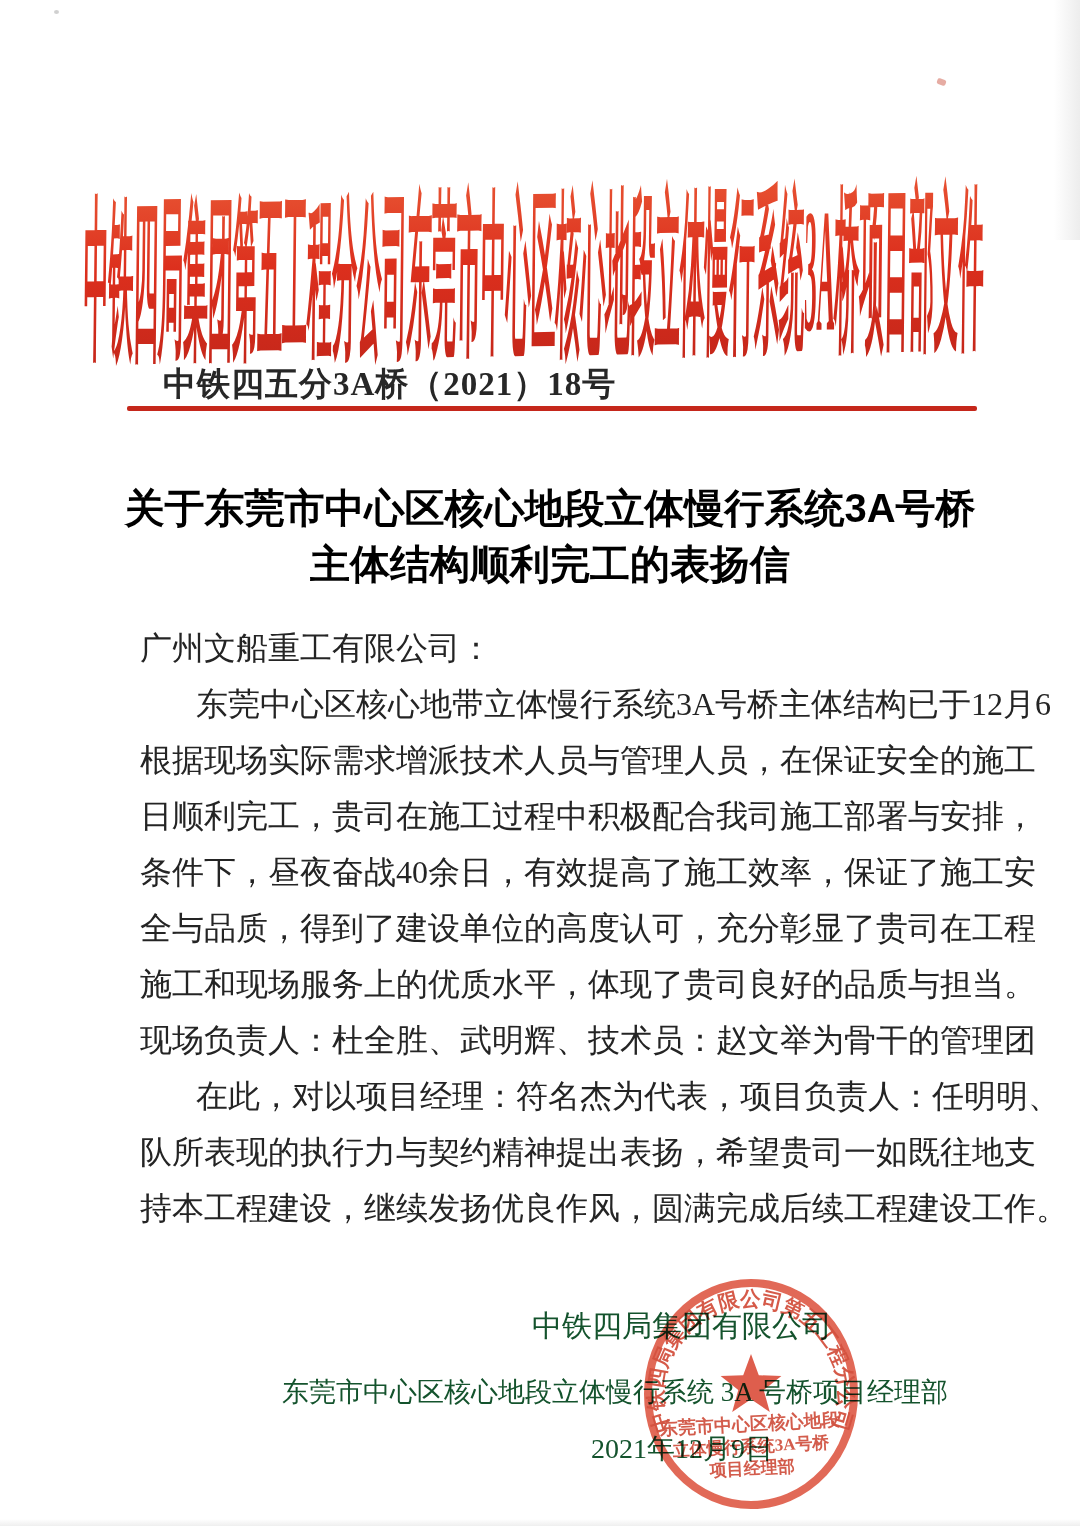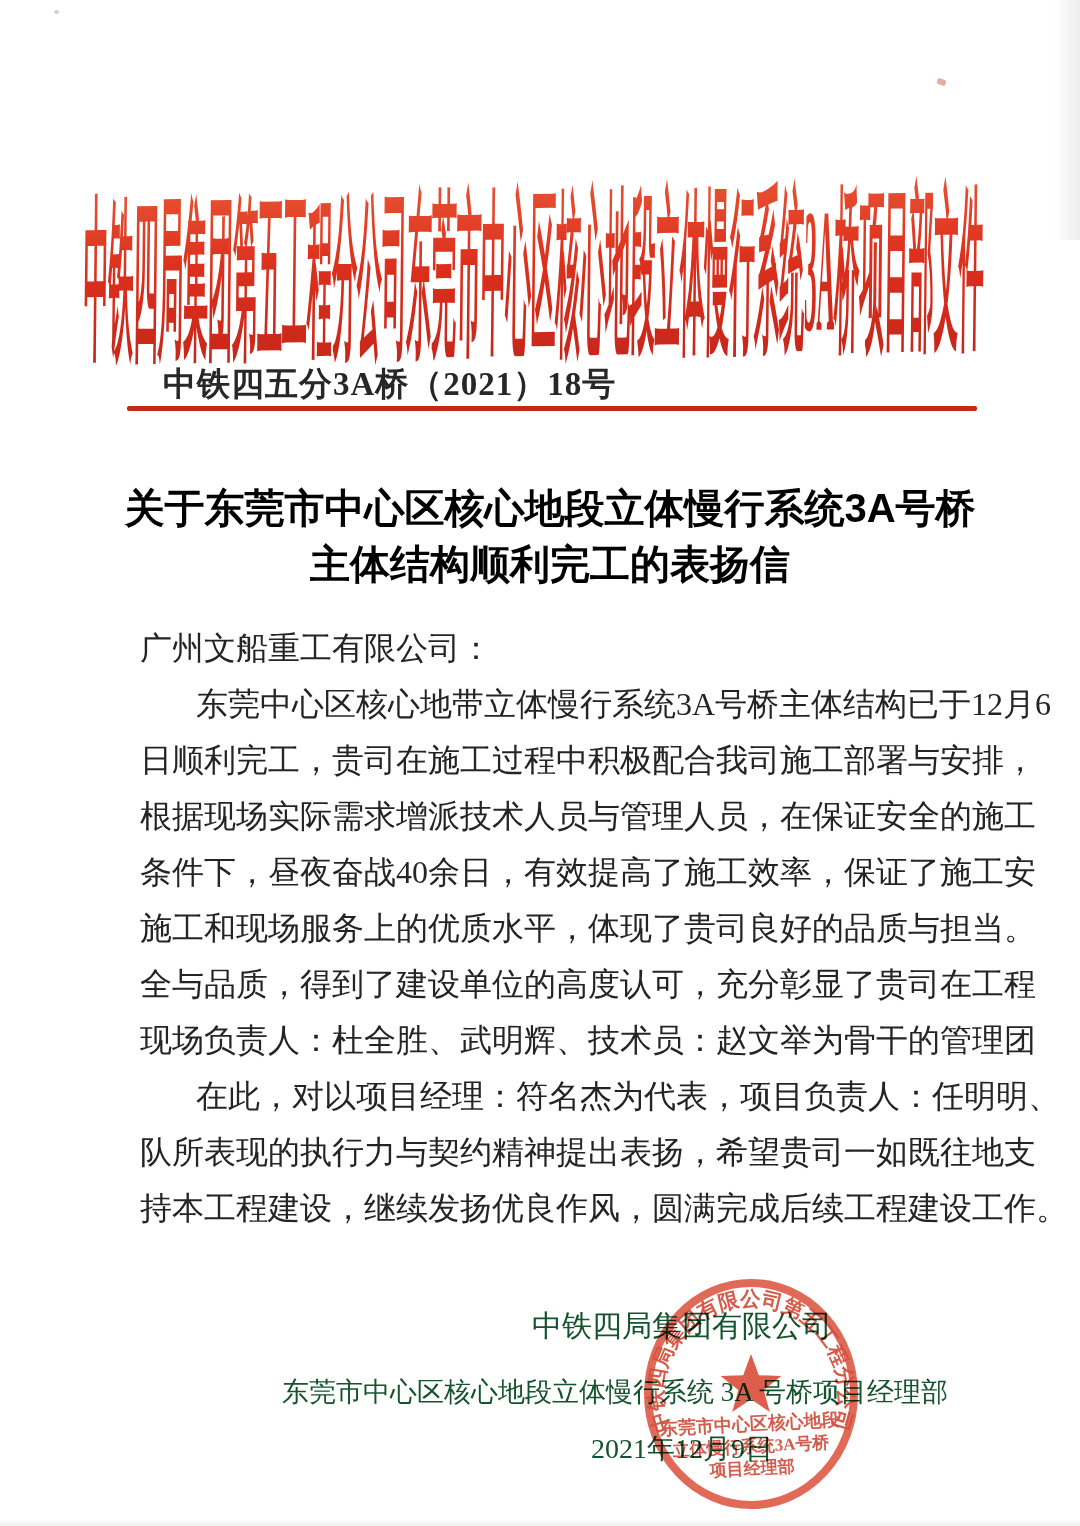--- a/index.html
+++ b/index.html
@@ -74,25 +74,25 @@
   <div class="red-rule"></div>
 
   <div class="title">
     <div>关于东莞市中心区核心地段立体慢行系统3A号桥</div>
     <div>主体结构顺利完工的表扬信</div>
   </div>
 
   <div class="body-block">
     <div class="bline first">广州文船重工有限公司：</div>
     <div class="bline ind">东莞中心区核心地带立体慢行系统3A号桥主体结构已于12月6</div>
+    <div class="bline">根据现场实际需求增派技术人员与管理人员，在保证安全的施工</div>
     <div class="bline">日顺利完工，贵司在施工过程中积极配合我司施工部署与安排，</div>
-    <div class="bline">根据现场实际需求增派技术人员与管理人员，在保证安全的施工</div>
     <div class="bline">条件下，昼夜奋战40余日，有效提高了施工效率，保证了施工安</div>
+    <div class="bline">全与品质，得到了建设单位的高度认可，充分彰显了贵司在工程</div>
     <div class="bline">施工和现场服务上的优质水平，体现了贵司良好的品质与担当。</div>
-    <div class="bline">全与品质，得到了建设单位的高度认可，充分彰显了贵司在工程</div>
     <div class="bline">现场负责人：杜全胜、武明辉、技术员：赵文举为骨干的管理团</div>
     <div class="bline ind">在此，对以项目经理：符名杰为代表，项目负责人：任明明、</div>
     <div class="bline">队所表现的执行力与契约精神提出表扬，希望贵司一如既往地支</div>
     <div class="bline">持本工程建设，继续发扬优良作风，圆满完成后续工程建设工作。</div>
   </div>
 
   <div class="sig sig-company">中铁四局集团有限公司</div>
   <div class="sig sig-dept">东莞市中心区核心地段立体慢行系统 3A 号桥项目经理部</div>
   <div class="sig sig-date">2021年12月9日</div>
 

